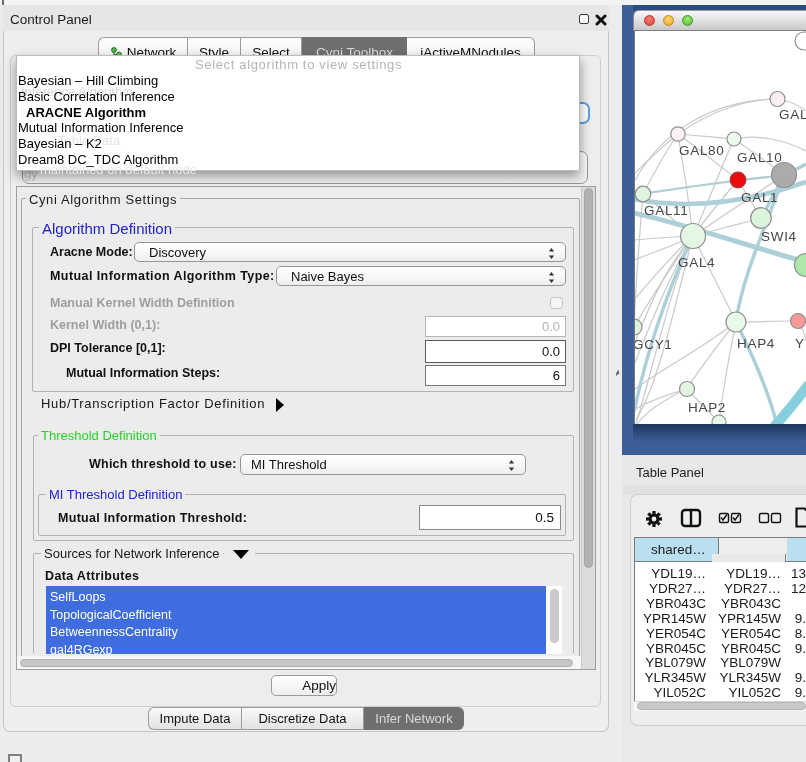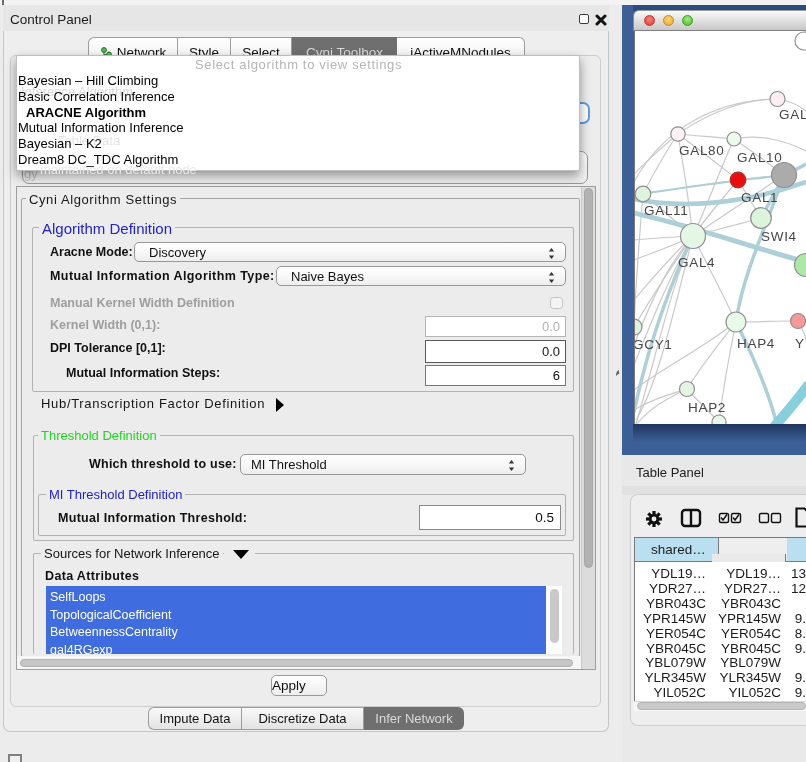--- a/index.html
+++ b/index.html
@@ -24,21 +24,21 @@
 
 <div class="abs" id="cpanel" style="left:3px;top:5px;width:606px;height:727px;background:#eeeeee;border:1px solid #c6c6c6;border-top:none;border-radius:0 0 7px 7px;"></div>
 <div class="abs" style="left:3px;top:5px;width:606px;height:26px;background:#e6e6e6;"></div>
 <div class="lbl" style="left:10px;top:12px;font-size:13.5px;color:#1b1b1b;">Control Panel</div>
 
 <div class="abs" style="left:579px;top:14px;width:10px;height:10px;border:1.5px solid #3c3c3c;border-radius:2px;background:#fdfdfd;"></div>
 <svg class="abs" style="left:595px;top:14px;" width="12" height="12" viewBox="0 0 12 12">
     <path d="M2 2 L10 10 M10 2 L2 10" stroke="#111" stroke-width="3" stroke-linecap="round"></path>
   </svg>
 
-<div class="abs" id="toptabs" style="left:88px;top:37px;height:30px;display:flex;font-size:13.5px;color:#111;">
+<div class="abs" id="toptabs" style="left:98px;top:37px;height:30px;display:flex;font-size:13.5px;color:#111;">
   <div style="width:89px;border:1px solid #9c9c9c;border-right:none;border-radius:6px 0 0 0;background:linear-gradient(#fefefe,#ededed);display:flex;align-items:center;justify-content:center;">
     <svg width="14" height="15" viewBox="0 0 14 15" style="margin-right:3px;">
       <path d="M4 6 L4 13 L7 13 M4 9.5 L8 9.5" stroke="#5c6670" stroke-width="1.2" fill="none"></path>
       <circle cx="4" cy="5" r="2.4" fill="#57b957" stroke="#1c701c" stroke-width="1"></circle>
       <circle cx="9" cy="9.5" r="2.4" fill="#57b957" stroke="#1c701c" stroke-width="1"></circle>
       <circle cx="8.5" cy="13" r="2.2" fill="#57b957" stroke="#1c701c" stroke-width="1"></circle>
     </svg>
     <span>Network</span>
     </div>
   <div style="width:53px;border:1px solid #9c9c9c;border-right:none;background:linear-gradient(#fefefe,#ededed);display:flex;align-items:center;justify-content:center;">Style</div>
@@ -125,21 +125,21 @@
 
 <div class="abs" style="left:46px;top:586px;width:516px;height:68px;background:#fdfdfd;overflow:hidden;">
   <div style="position:absolute;left:0;top:0;width:500px;height:68px;background:#3f6cdf;"></div>
   <div style="position:absolute;left:4px;top:3px;font-size:12.5px;color:#fff;line-height:17.6px;">SelfLoops<br>TopologicalCoefficient<br>BetweennessCentrality<br>gal4RGexp</div>
   <div style="position:absolute;left:504px;top:3px;width:9px;height:54px;background:#c9c9c9;border-radius:4.5px;"></div>
 </div>
 
 <div class="abs" style="left:17px;top:656px;width:564px;height:13px;background:#f6f6f6;"></div>
 <div class="abs" style="left:20px;top:659px;width:553px;height:7.5px;background:#c6c6c6;border:1px solid #b2b2b2;border-radius:4px;"></div>
 
-<div class="abs" style="left:271px;top:675px;width:56px;height:21px;border:1px solid #9a9a9a;border-radius:5px;background:linear-gradient(#ffffff,#ededed);text-align:left;font-size:13.5px;line-height:19px;color:#111;">Apply</div>
+<div class="abs" style="left:271px;top:675px;width:66px;height:21px;border:1px solid #9a9a9a;border-radius:5px;background:linear-gradient(#ffffff,#ededed);text-align:right;font-size:13.5px;line-height:19px;color:#111;">Apply</div>
 
 <div class="abs" id="bottabs" style="left:148px;top:707px;height:23px;display:flex;font-size:13px;color:#111;">
   <div style="width:93px;border:1px solid #9c9c9c;border-right:none;border-radius:6px 0 0 6px;background:linear-gradient(#f9f9f9,#e3e3e3);display:flex;align-items:center;justify-content:center;">Impute Data</div>
   <div style="width:123px;border:1px solid #9c9c9c;background:linear-gradient(#f9f9f9,#e3e3e3);display:flex;align-items:center;justify-content:center;">Discretize Data</div>
   <div style="width:100px;background:#6f6f6f;color:#d9d9d9;border-radius:0 6px 6px 0;display:flex;align-items:center;justify-content:center;">Infer Network</div>
 </div>
 
 <div class="abs" style="left:8px;top:754px;width:14px;height:12px;border:2px solid #808080;background:#efefef;"></div>
 
 <svg class="abs" style="left:615px;top:369px;" width="6" height="8" viewBox="0 0 6 8">

